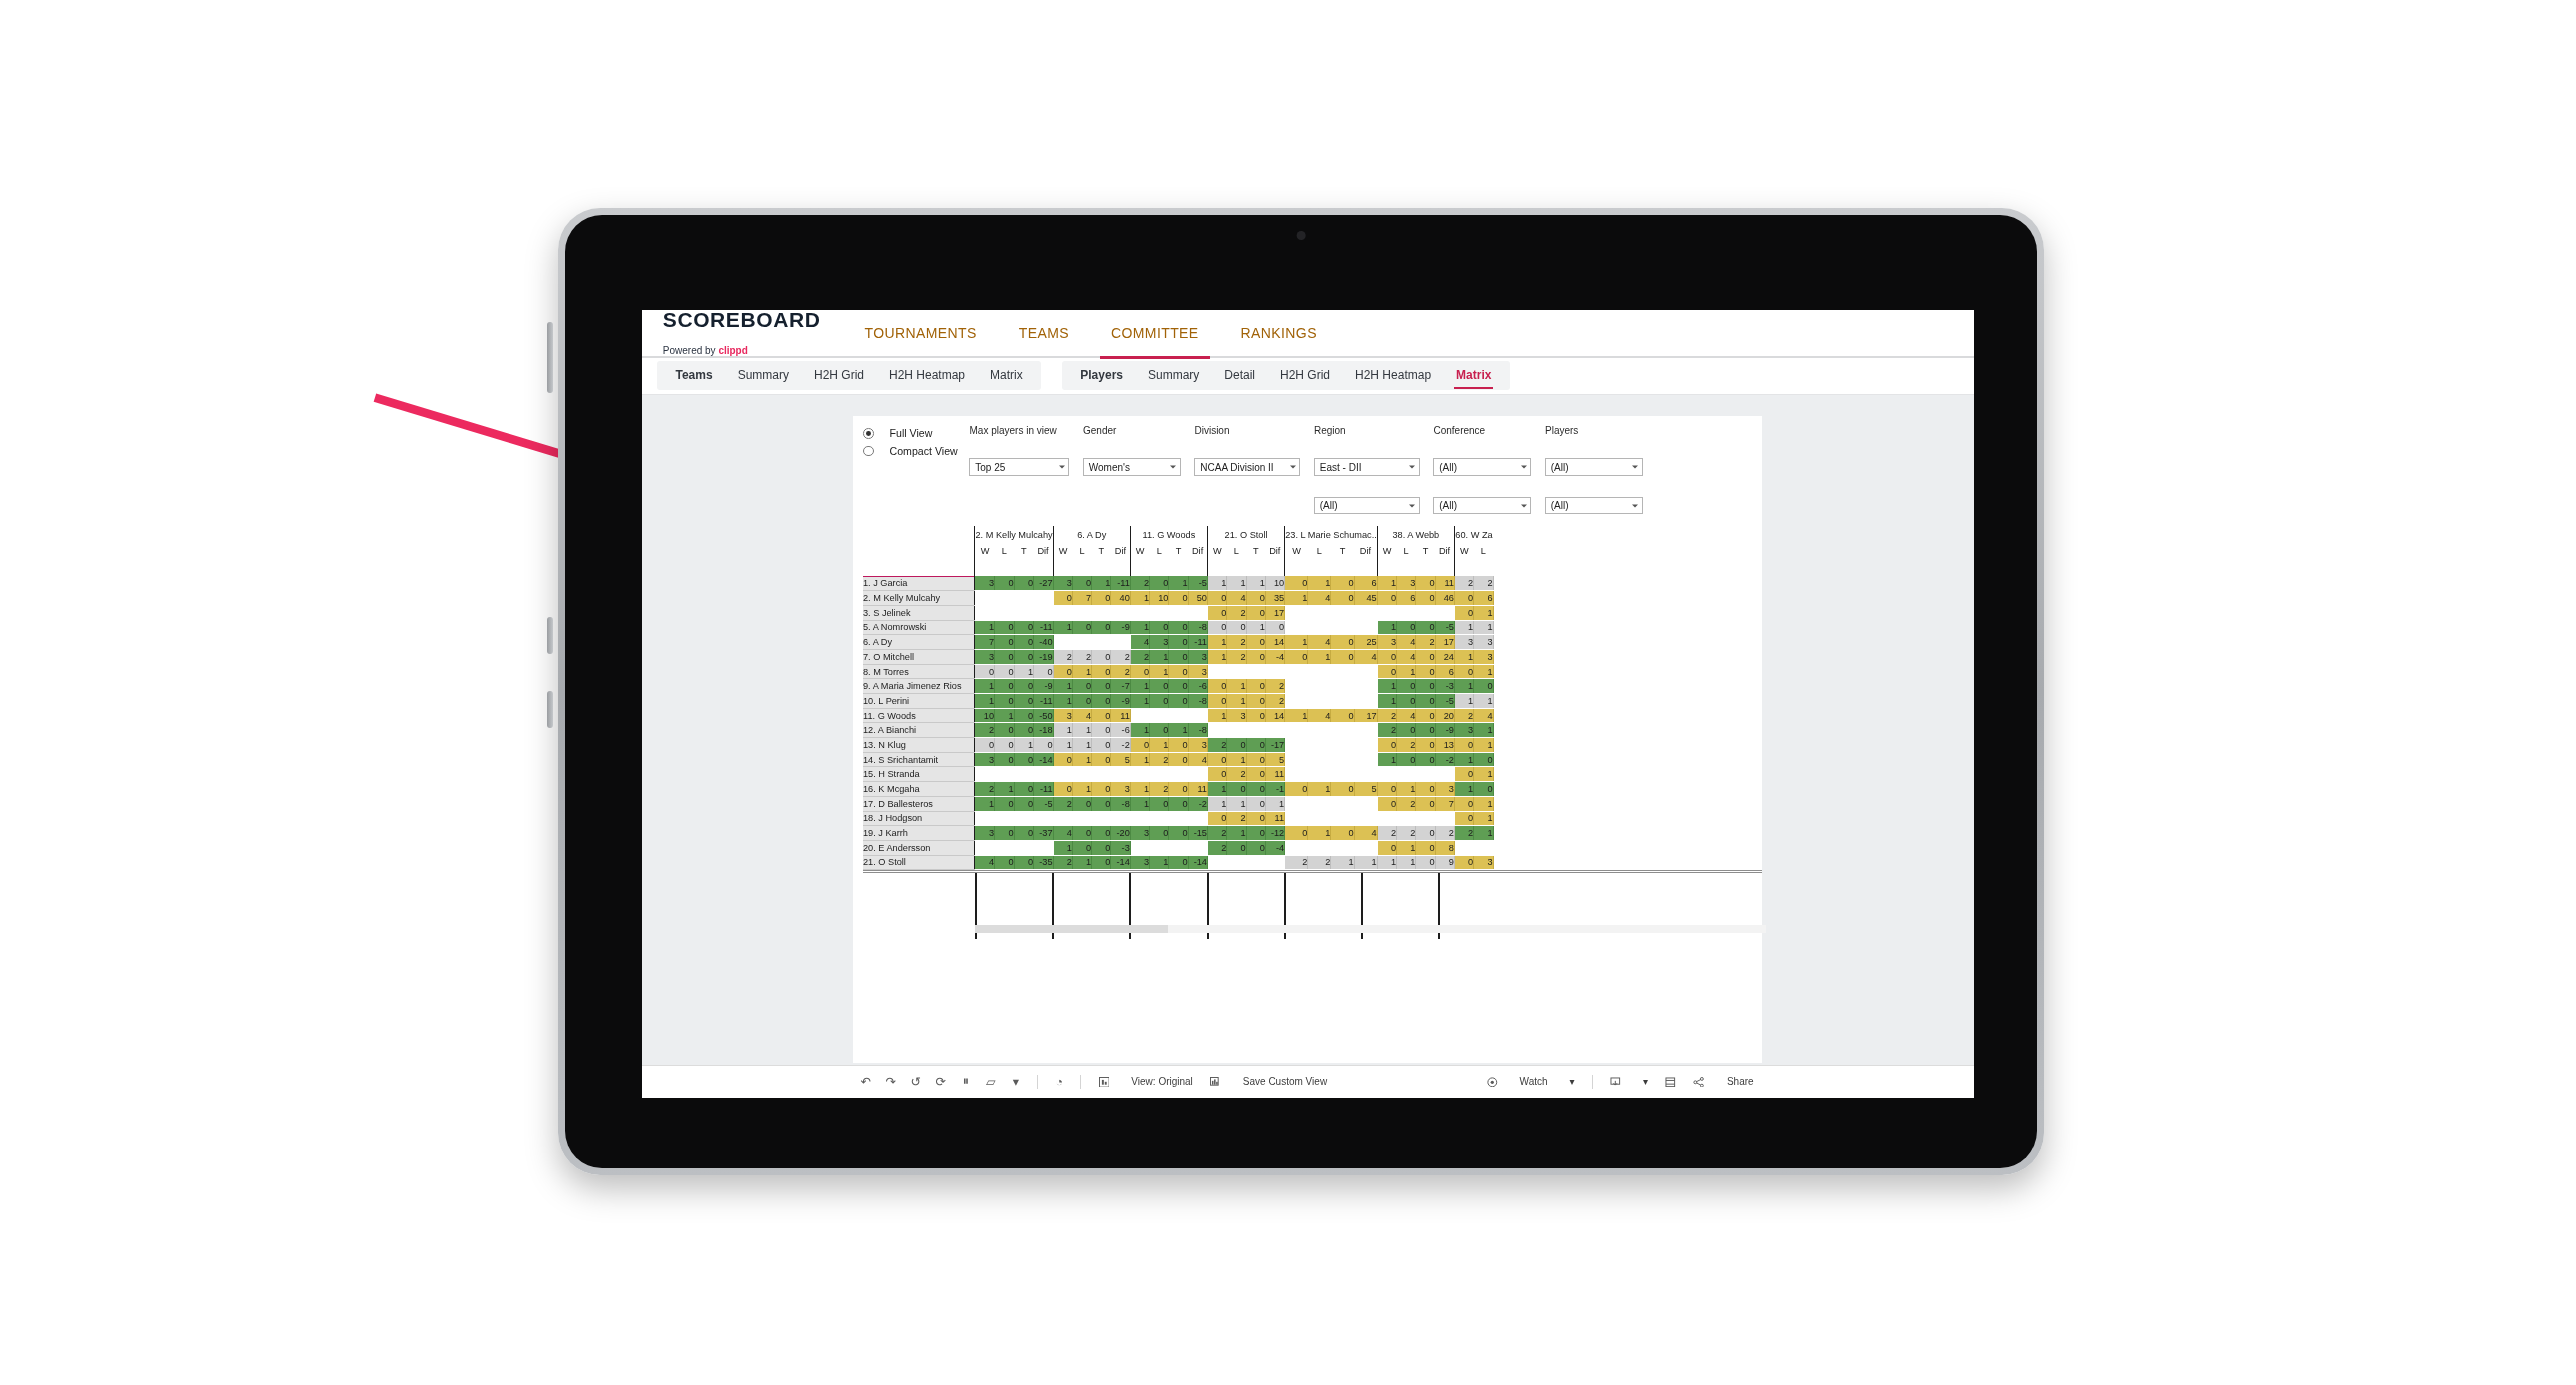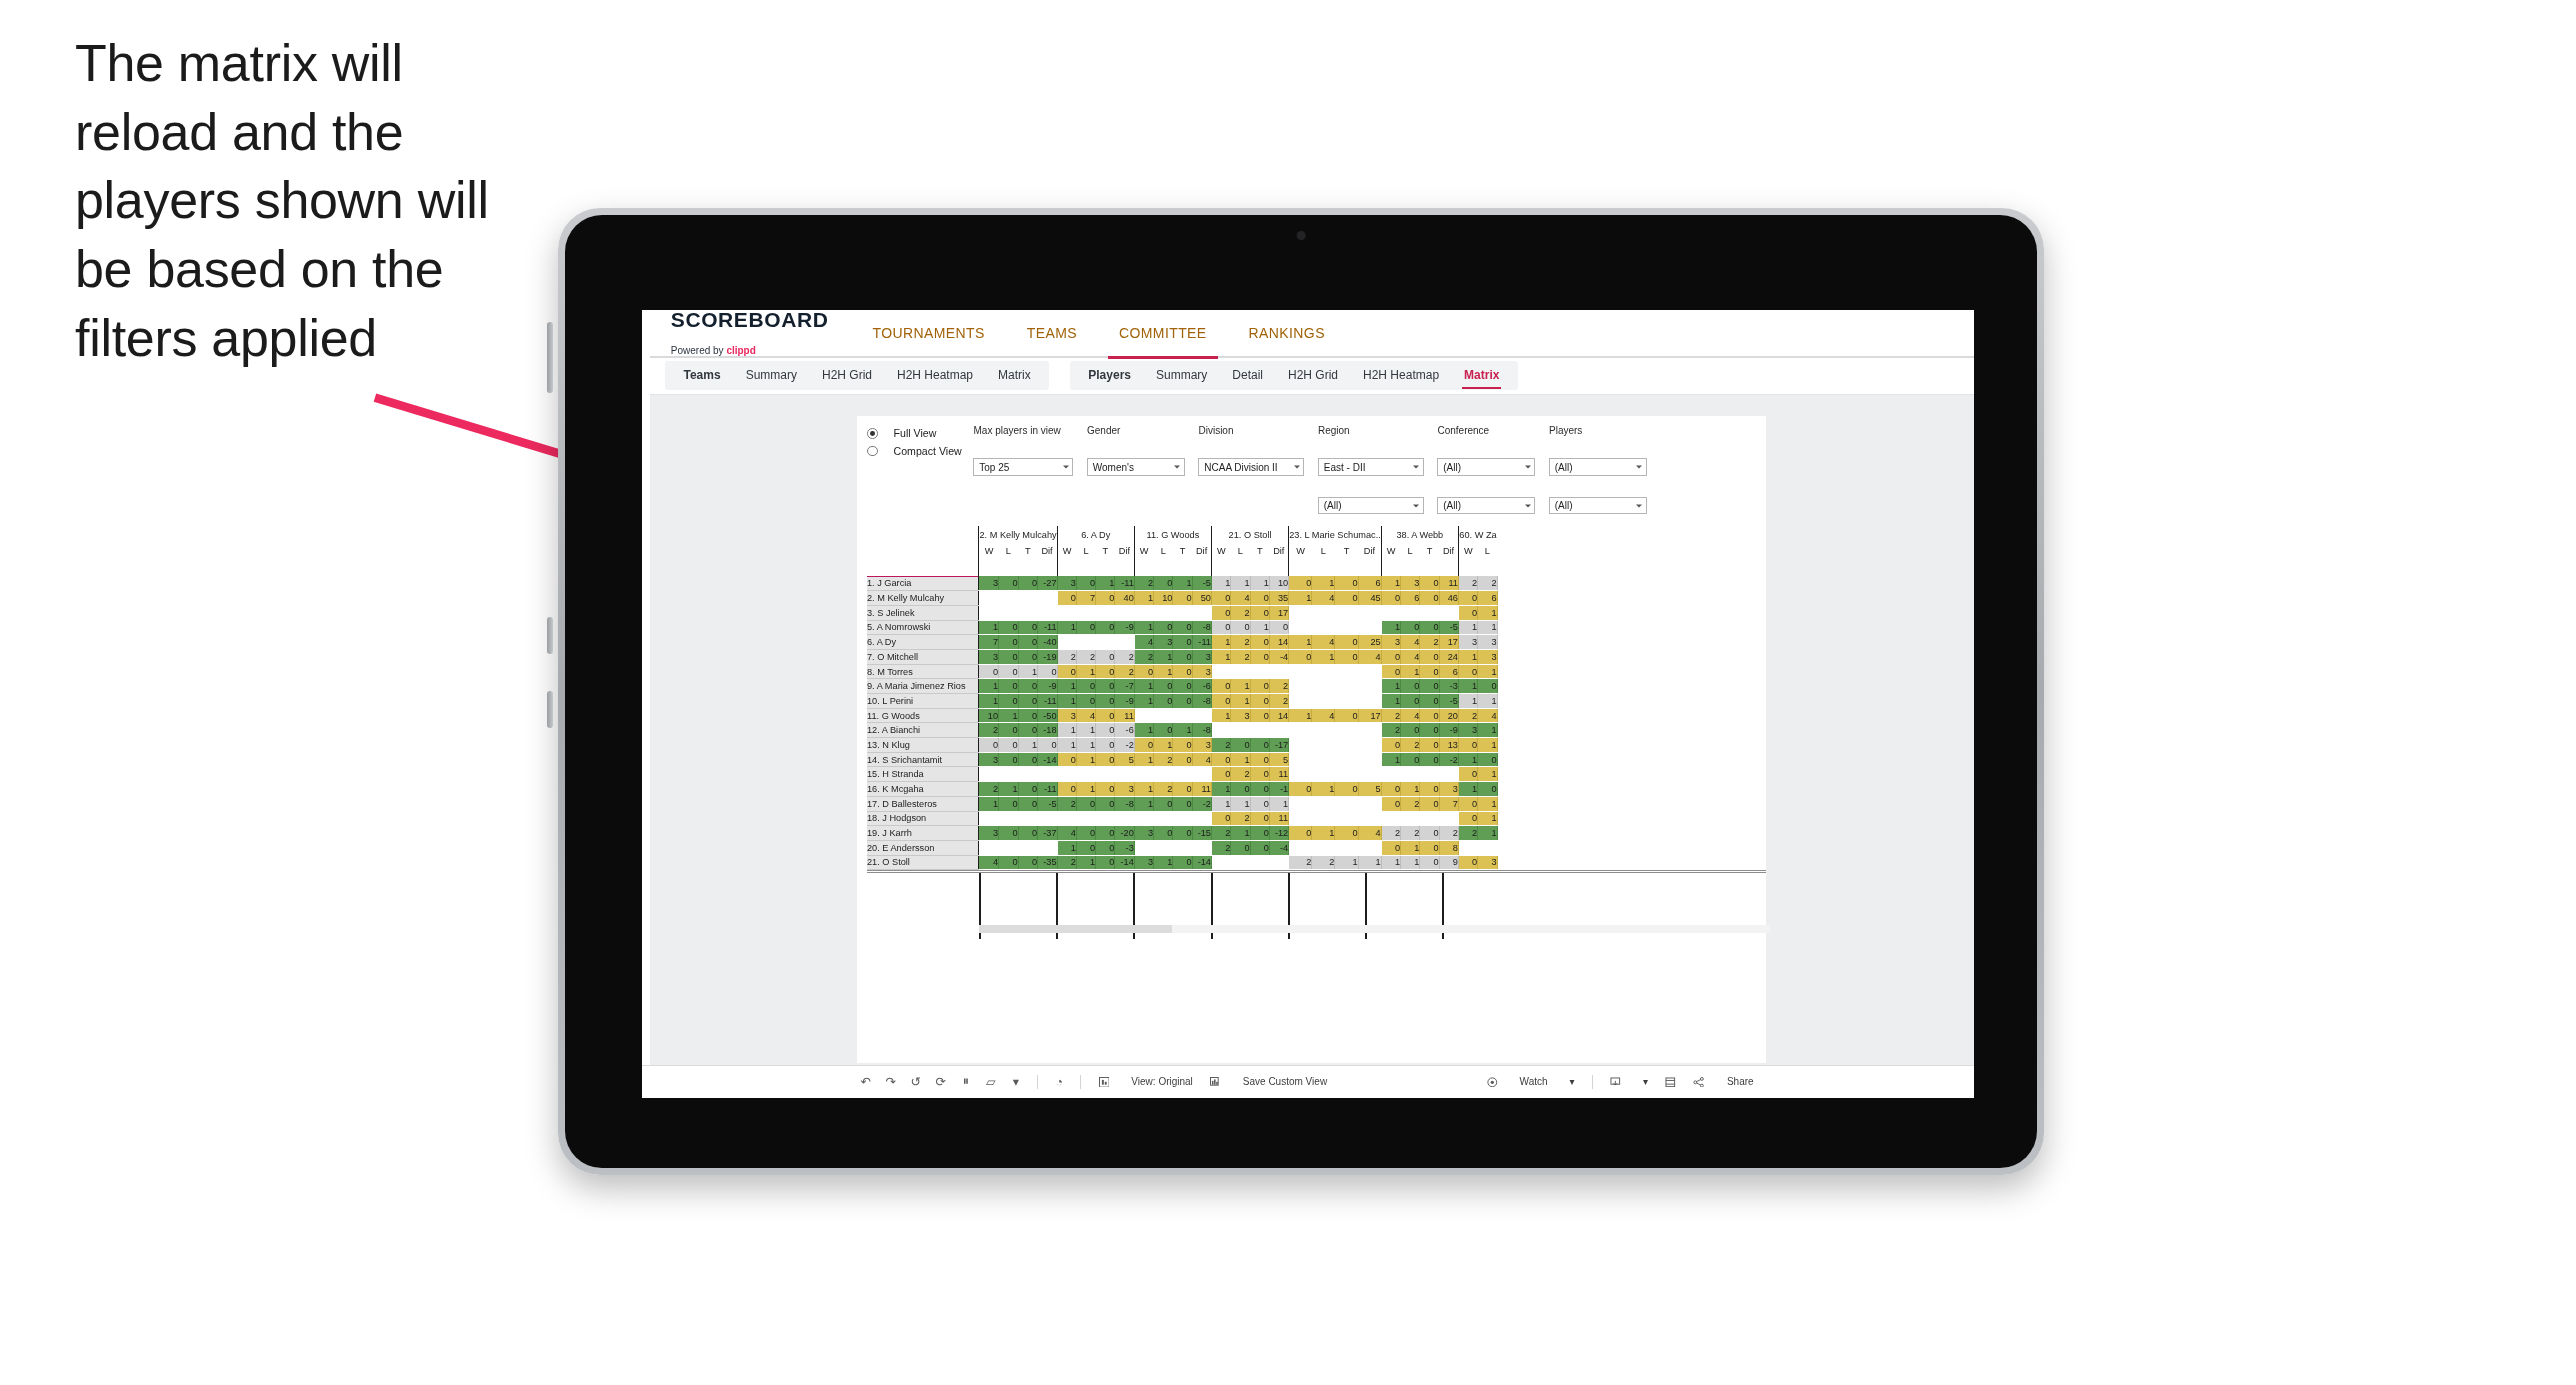--- a/index.html
+++ b/index.html
@@ -56,21 +56,20 @@
   .side-btn.b2 { top: 409px; height: 37px; }
   .side-btn.b3 { top: 483px; height: 37px; }
 
   
   .viewport {
     position: absolute;
     left: 77px; top: 95px;
     width: 1332px; height: 788px;
     background: #ffffff;
     overflow: hidden;
-    padding-left: 8px;
   }
 
   
   .topnav {
     display: flex; align-items: stretch;
     height: 48px;
     background: #ffffff;
     border-bottom: 2.9px solid #d9dadc;
     position: relative;
   }
@@ -293,21 +292,20 @@
     padding: 0 8.7px; cursor: pointer; color: #3c3c3c; white-space: nowrap;
   }
   .tb-flex { flex: 1; }
   svg.ic { display: block; }
 </style>
 </head>
 <body>
 
 <div class="stage">
 
-  <div class="annotation">The matrix will reload and the players shown will be based on the filters applied</div>
 
   <svg class="arrow-svg" viewBox="0 0 640 200">
     <defs>
       <marker id="ah" markerWidth="9" markerHeight="9" refX="5.5" refY="4.5" orient="auto">
         <path d="M0,0 L9,4.5 L0,9 z" fill="#ec2a5f"></path>
       </marker>
     </defs>
     <line x1="8" y1="12" x2="555" y2="178" stroke="#ec2a5f" stroke-width="9" marker-end="url(#ah)"></line>
   </svg>
 

